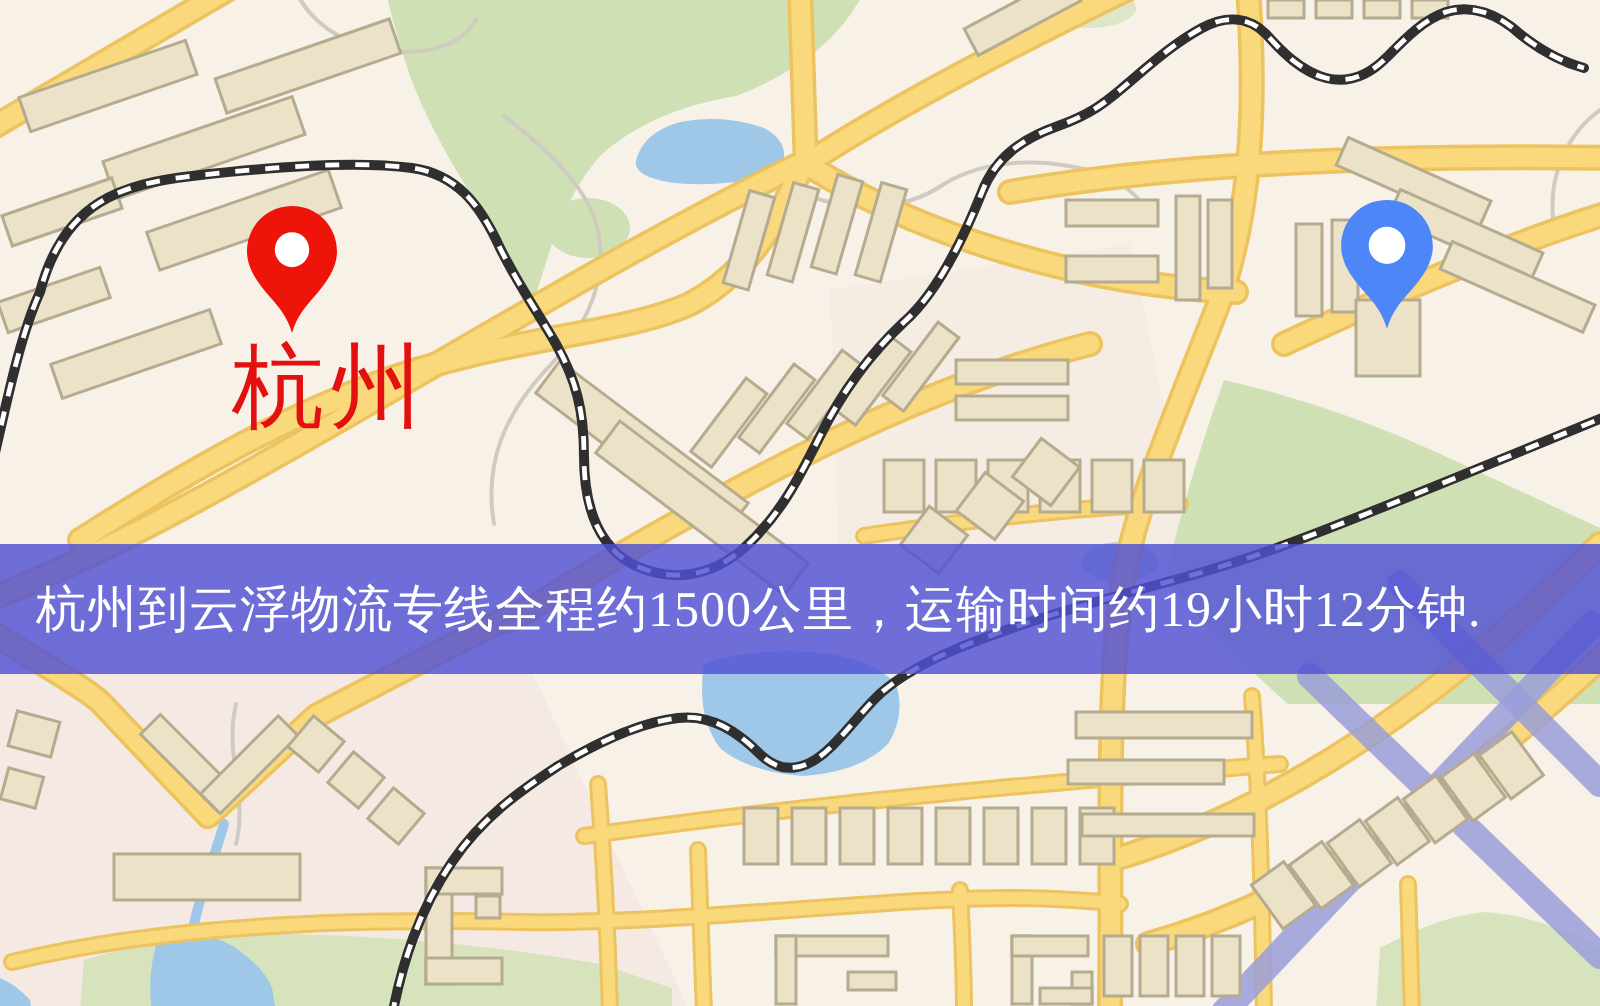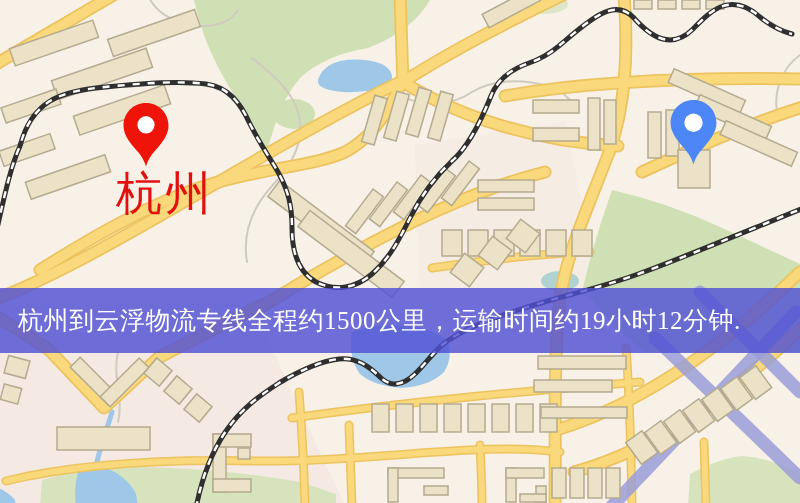--- a/index.html
+++ b/index.html
@@ -23,21 +23,21 @@
   .rail-dash{fill:none;stroke:#ffffff;stroke-width:2.4;stroke-dasharray:7 8;}
 
   
   .place-label{position:absolute;font-size:46px;line-height:1;letter-spacing:3px;
                white-space:nowrap;user-select:none;}
   .label-origin{left:84px;top:171px;color:#e31010;margin-left:32px;}
   .label-destination{left:646px;top:175px;color:#2222cc;}
   .pin{position:absolute;}
   .pin-origin{left:120px;top:102px;width:52px;height:67px;}
   .pin-destination{left:667px;top:99px;width:53px;height:68px;}
-  .banner{position:absolute;left:0;top:288px;width:800px;height:65px;
+  .banner{position:absolute;left:0;top:272px;width:800px;height:65px;
           background:rgba(80,80,212,0.82);display:flex;align-items:center;}
   .banner span{color:#ffffff;font-size:25px;padding-left:18px;letter-spacing:.5px;white-space:nowrap;}
 </style>
 </head>
 <body>
 
 <div class="stage">
 
   <svg class="map" width="800" height="503" viewBox="0 0 800 503">
     <defs>

